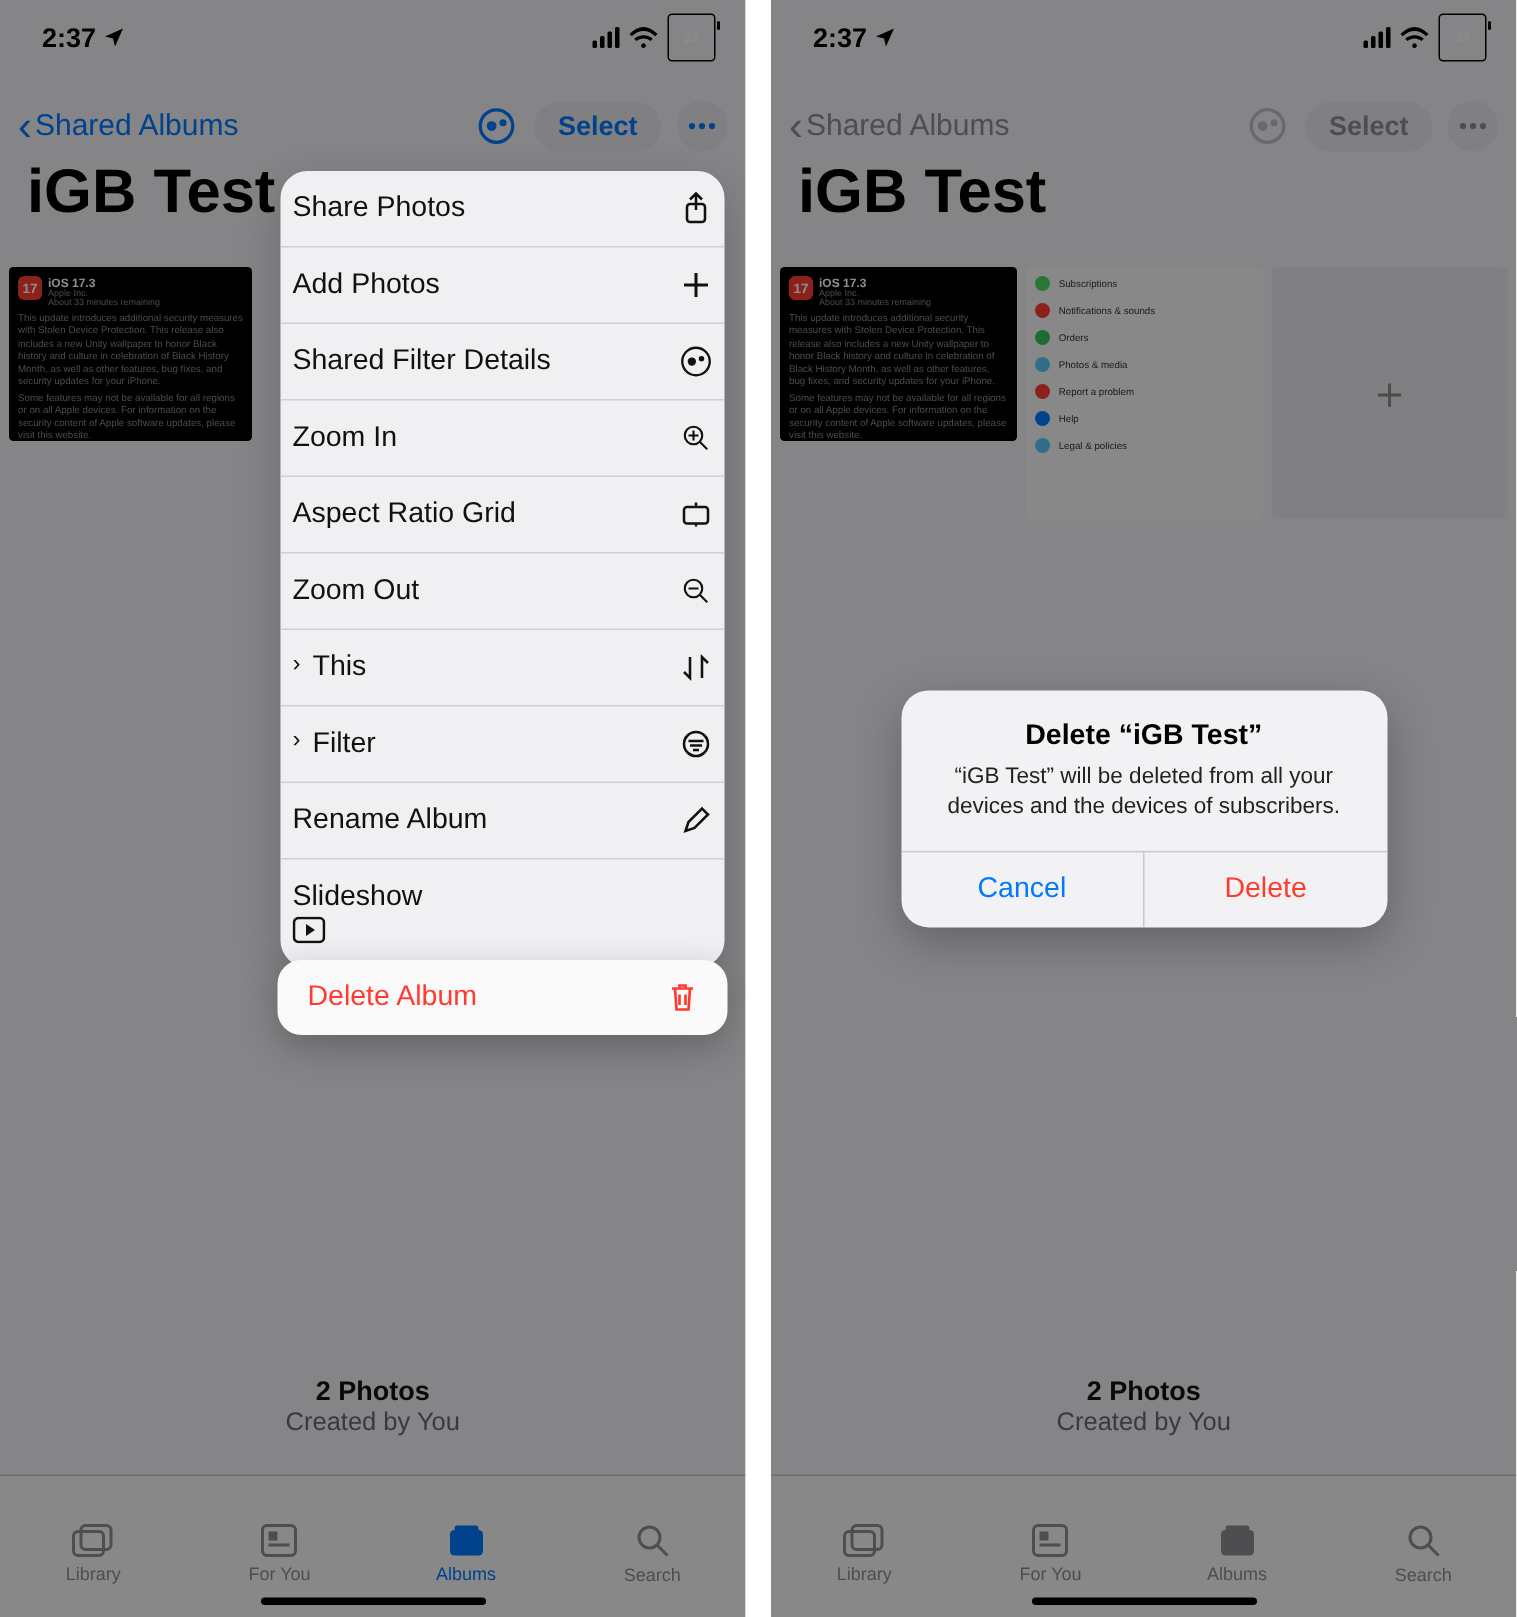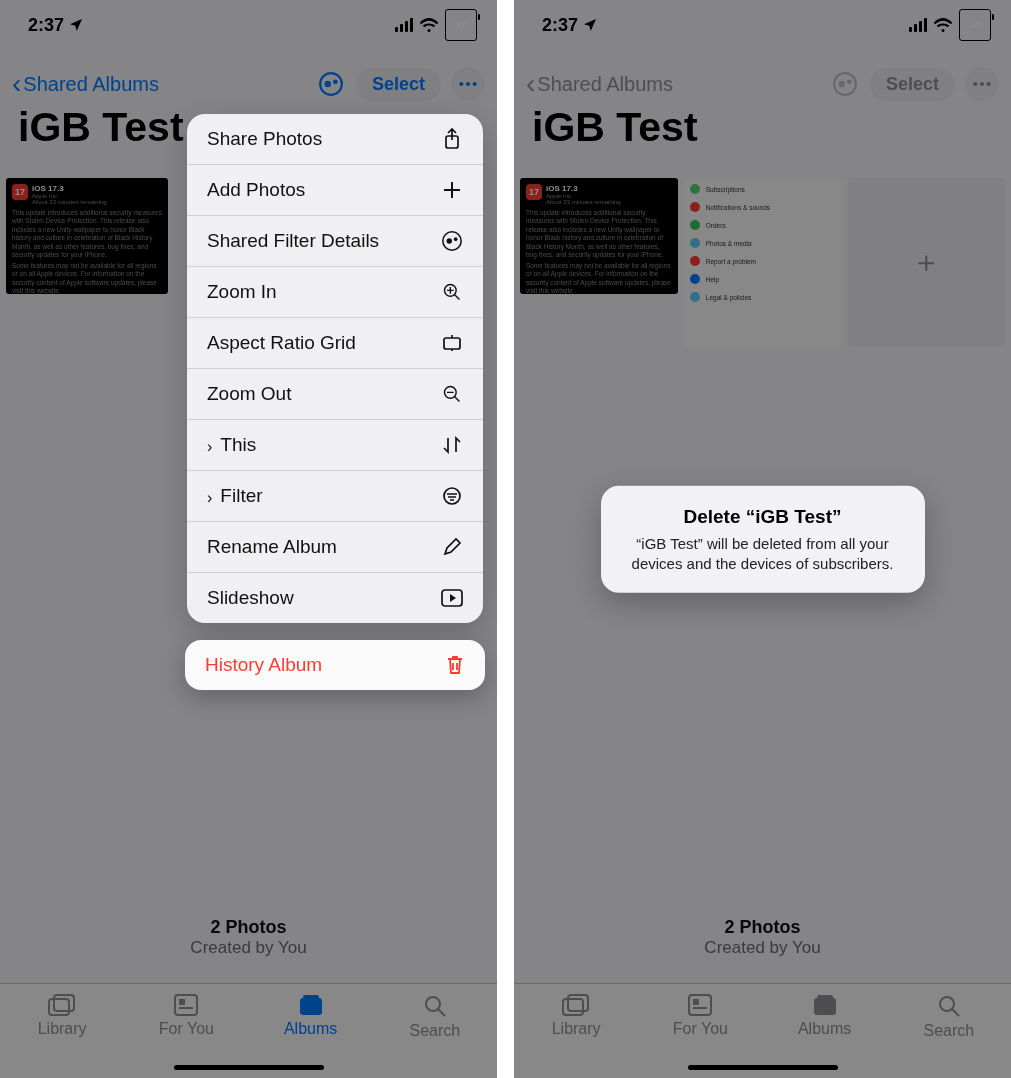--- a/index.html
+++ b/index.html
@@ -116,39 +116,39 @@
   }
   .footer-sum .l1{font-weight:700; font-size:18px; color:#111;}
   .footer-sum .l2{font-size:17px; color:#6b6b70;}
 
   
   .tabbar {
     position:absolute; bottom:0; left:0; right:0; height:95px;
     background:#f8f8f9cc; border-top:0.5px solid #c7c7cc;
     display:flex; z-index:5;
   }
-  .tabbar .tab{ flex:1; display:flex; flex-direction:column; align-items:center; justify-content:flex-start; padding-top:10px; color:#8e8e93; font-size:16px; gap:4px;}
+  .tabbar .tab{ flex:1; display:flex; flex-direction:column; align-items:center; justify-content:center; padding-top:10px; color:#8e8e93; font-size:12px; gap:4px;}
   .tabbar .tab.active{ color:#007aff; }
   .home-ind{ position:absolute; bottom:8px; left:50%; transform:translateX(-50%); width:150px; height:5px; background:#000; border-radius:3px; z-index:6;}
 
   
   .menu {
     position:absolute; top:114px; right:14px; width:296px;
     background: rgba(245,245,247,0.96);
     border-radius:18px; overflow:hidden;
     z-index:40;
     box-shadow: 0 10px 30px rgba(0,0,0,0.2);
   }
   .menu .item{
-    display:flex; align-items:flex-end; justify-content:space-between;
-    padding: 14px 20px;
+    display:flex; align-items:flex-start; justify-content:space-between;
+    padding: 14px 8px;
     font-size:19px; color:#111;
     border-bottom: 0.5px solid #d0d0d4;
   }
-  .menu .item:last-child{border-bottom:none;}
+  .menu .item:last-child{border-bottom:none;flex-direction:column;}
   .menu .item .chev{ font-size:16px; color:#111; margin-right:8px;}
   .menu .item.has-chev{ justify-content:flex-start; }
   .menu .item.has-chev .lbl{flex:1}
   .menu .item.has-chev .mi-icon{margin-left:auto;}
   .menu .mi-icon{ width:22px; height:22px; display:flex; align-items:center; justify-content:center;}
 
   
   .delete-pill{
     position:absolute; right:12px; top:640px; width:300px;
     background:#fafafa; border-radius:16px;
@@ -377,21 +377,21 @@
       <span class="mi-icon">
           <svg width="22" height="18" viewBox="0 0 22 18">
             <rect x="1" y="1" width="20" height="16" rx="3" fill="none" stroke="#111" stroke-width="1.7"></rect>
             <path d="M9 5l6 4-6 4z" fill="#111"></path>
           </svg>
         </span>
     </div>
   </div>
 
   <div class="delete-pill">
-    <span>History Album</span>
+    <span>Delete Album</span>
     <span class="mi-icon">
         <svg width="20" height="22" viewBox="0 0 20 22">
           <path d="M3 5h14M8 5V3h4v2M5 5l1 14h8l1-14" fill="none" stroke="#ff3b30" stroke-width="1.8"></path>
           <path d="M8 9v7M12 9v7" stroke="#ff3b30" stroke-width="1.8"></path>
         </svg>
       </span>
   </div>
 
 </div>
 
@@ -535,15 +535,19 @@
   </div>
   <div class="home-ind"></div>
 
   <div class="dim-overlay"></div>
 
   <div class="alert">
     <div class="a-body">
       <div class="a-title">Delete “iGB Test”</div>
       <div class="a-msg">“iGB Test” will be deleted from all your devices and the devices of subscribers.</div>
     </div>
+    <div class="a-btns">
+      <div class="a-btn a-cancel">Cancel</div>
+      <div class="a-btn a-delete">Delete</div>
+    </div>
   </div>
 
 </div>
 
 </body></html>

